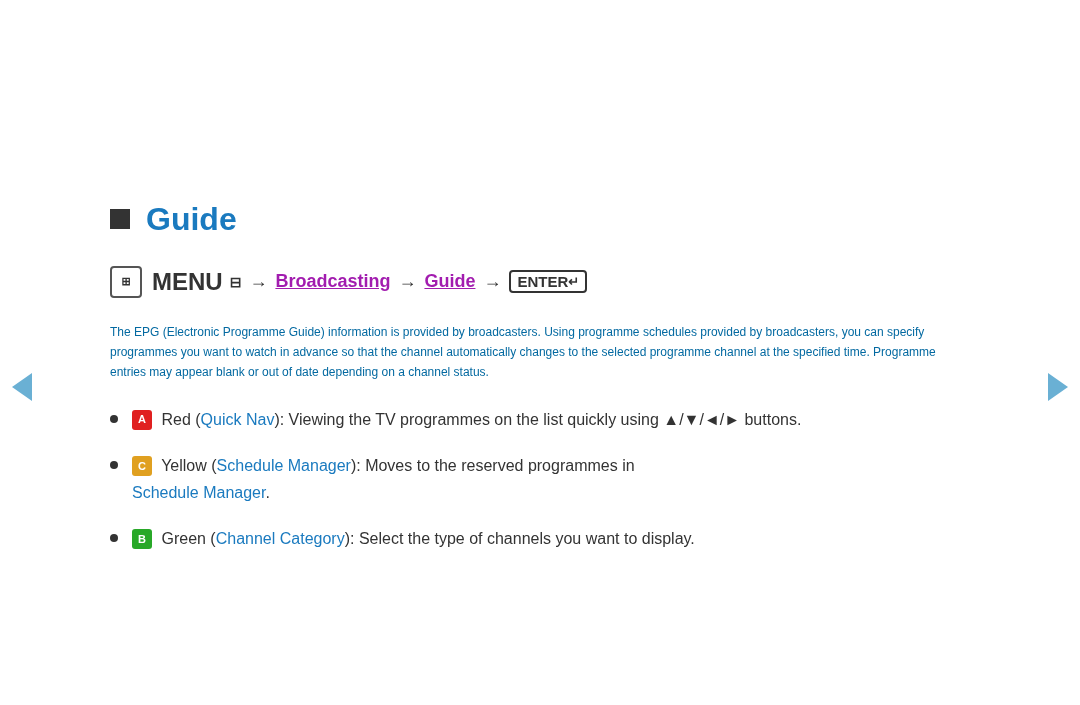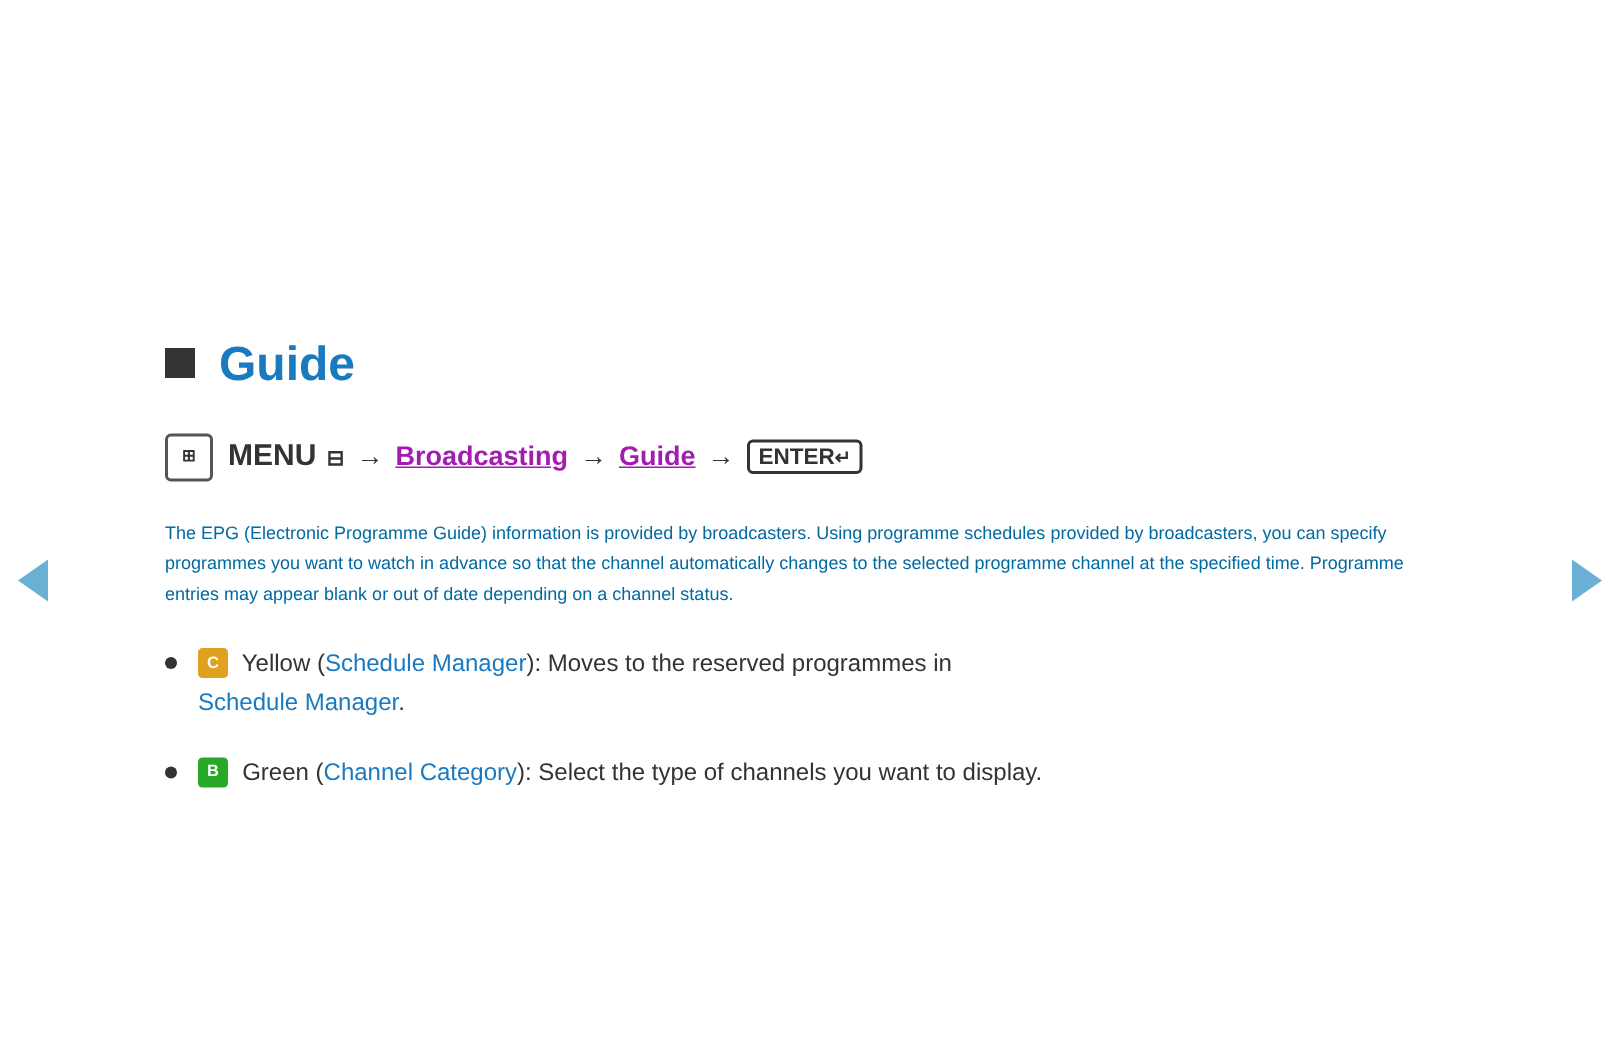--- a/index.html
+++ b/index.html
@@ -122,21 +122,21 @@
 
     .menu-icon-inner {
       font-size: 11px;
       font-weight: bold;
       line-height: 1;
     }
 
     .menu-text {
       font-weight: bold;
       color: #333333;
-      font-size: 20px;
+      font-size: 24px;
     }
 
     .menu-link {
       color: #a21caf;
       font-weight: bold;
       text-decoration: underline;
     }
 
     .arrow-text {
       color: #333333;
@@ -262,20 +262,28 @@
       <span class="enter-icon">
         <span>ENTER</span>
           <span style="font-size:13px;">↵</span>
       </span>
     </div>
 
     <p class="description-text">The EPG (Electronic Programme Guide) information is provided by broadcasters. Using programme schedules provided by broadcasters, you can specify programmes you want to watch in advance so that the channel automatically changes to the selected programme channel at the specified time. Programme entries may appear blank or out of date depending on a channel status.</p>
 
     <ul class="bullet-list">
 
+      <li class="bullet-item">
+        <div class="bullet-dot"></div>
+        <div class="bullet-content">
+          <span class="color-badge badge-red">A</span>
+          <span>Red</span>
+          (<span class="inline-link">Quick Nav</span>)<span>: Viewing the TV programmes on the list quickly using ▲/▼/◄/► buttons.</span>
+        </div>
+      </li>
 
       <li class="bullet-item">
         <div class="bullet-dot"></div>
         <div class="bullet-content">
           <span class="color-badge badge-yellow">C</span>
           <span>Yellow</span>
           (<span class="inline-link">Schedule Manager</span>)<span>: Moves to the reserved programmes in</span>
           <br>
           <span class="inline-link">Schedule Manager</span><span>.</span>
         </div>

